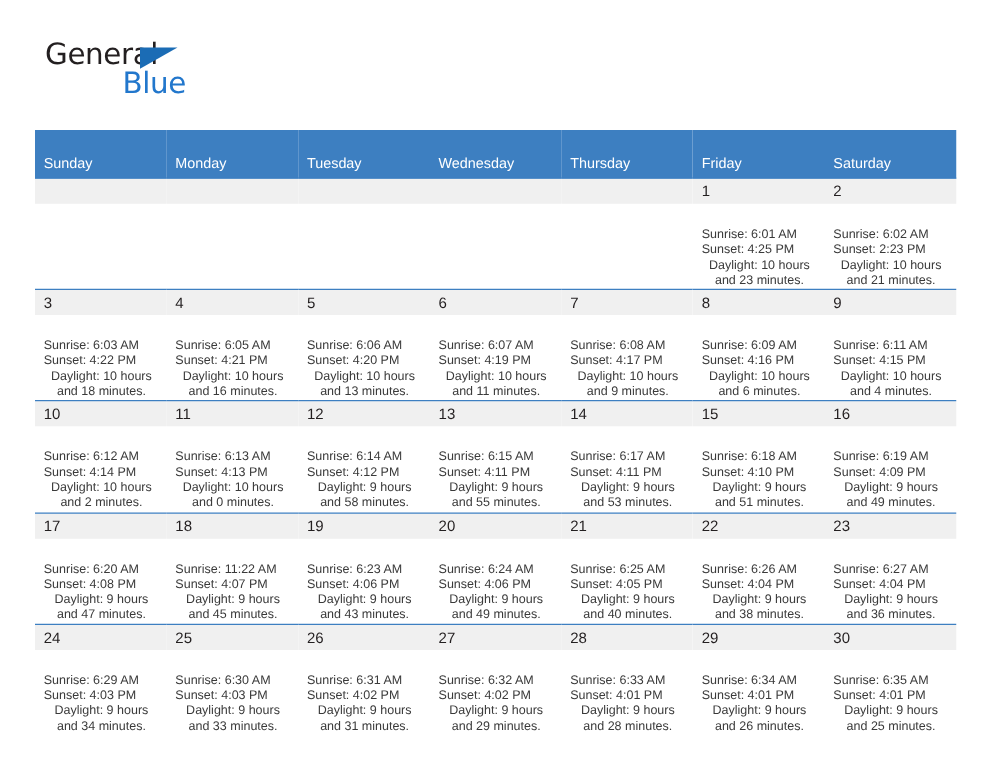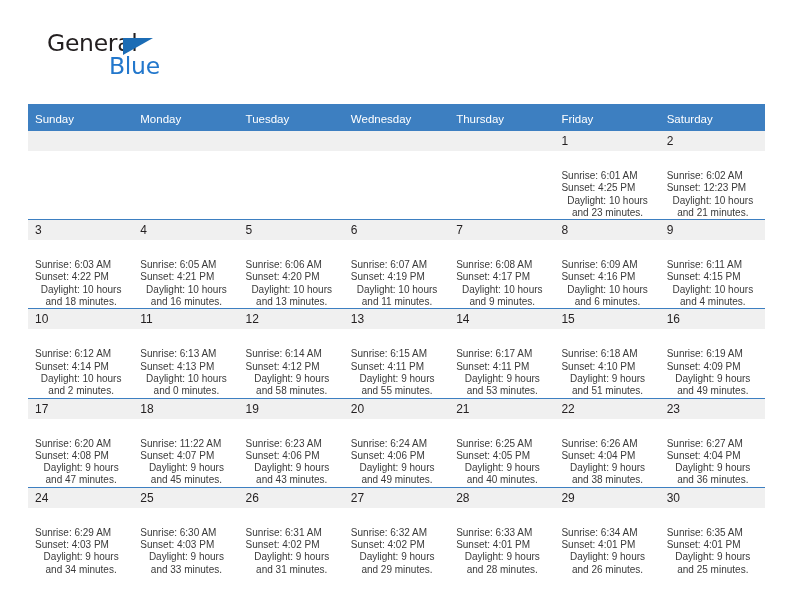--- a/index.html
+++ b/index.html
@@ -24,21 +24,21 @@
   
   .masthead {
     position: absolute;
     left: 28px;
     top: 26px;
     right: 27px;
     height: 72px;
   }
   .logo {
     position: absolute;
-    left: 19px;
+    left: 8px;
     top: 6px;
     width: 150px;
     height: 56px;
   }
   .logo-general {
     position: absolute;
     left: 0;
     top: 0;
     font-size: 23.5px;
     letter-spacing: -0.3px;
@@ -98,21 +98,21 @@
     width: 737px;
     border-collapse: collapse;
     table-layout: fixed;
   }
   .calendar th {
     background: #3d7fc1;
     color: #ffffff;
     font-size: 11.5px;
     font-weight: 400;
     text-align: left;
-    padding: 9px 0 5px 7px;
+    padding: 21px 0 5px 7px;
     height: 11px;
     border: none;
   }
   .calendar td {
     vertical-align: top;
     padding: 0;
     border: none;
     border-top: 1.5px solid #3d7fc1;
     height: 78px;
     width: 105.28px;
@@ -195,21 +195,21 @@
             <div class="info">
               <div>Sunrise: 6:01 AM</div>
               <div>Sunset: 4:25 PM</div>
               <div class="wrap">Daylight: 10 hours and 23 minutes.</div>
             </div>
           </td>
           <td>
             <div class="daynum">2</div>
             <div class="info">
               <div>Sunrise: 6:02 AM</div>
-              <div>Sunset: 12:23 PM</div>
+              <div>Sunset: 2:23 PM</div>
               <div class="wrap">Daylight: 10 hours and 21 minutes.</div>
             </div>
           </td>
         </tr>
         <tr class="week-row">
           <td>
             <div class="daynum">3</div>
             <div class="info">
               <div>Sunrise: 6:03 AM</div>
               <div>Sunset: 4:22 PM</div>

